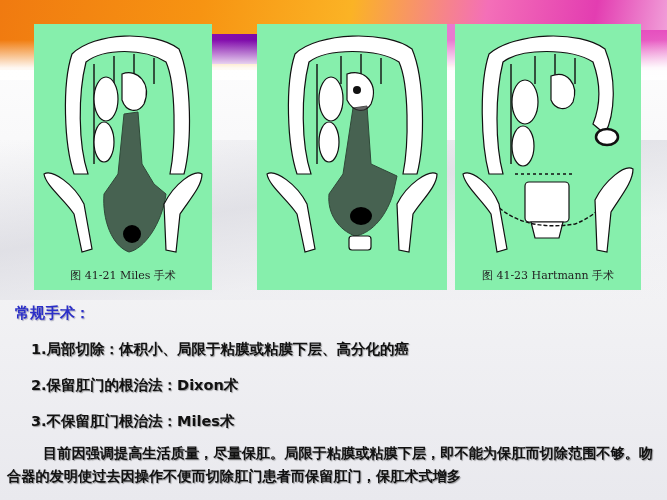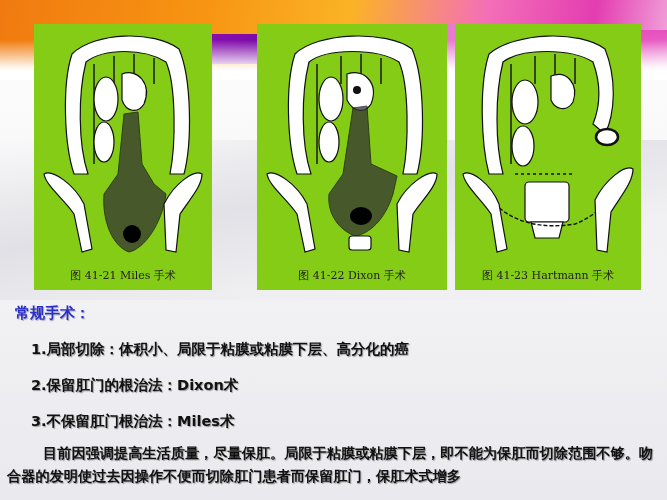--- a/index.html
+++ b/index.html
@@ -27,21 +27,21 @@
   }
   .right-pink {
     position: absolute; left: 640px; top: 30px; width: 27px; height: 50px;
     background: linear-gradient(180deg, #e64fbf, rgba(255,255,255,0));
   }
   .gray-sweep {
     position: absolute; left: 0; top: 140px; width: 667px; height: 160px;
     background: linear-gradient(170deg, rgba(255,255,255,0) 0%, rgba(200,200,210,0.45) 40%, rgba(230,230,235,0.3) 70%, rgba(255,255,255,0) 100%);
   }
   .figure {
-    position: absolute; background: #84cc16; top: 24px; height: 266px;
+    position: absolute; background: #86efac; top: 24px; height: 266px;
   }
   .fig-1 { left: 34px; width: 178px; }
   .fig-2 { left: 257px; width: 190px; }
   .fig-3 { left: 455px; width: 186px; }
   .fig-art { position: absolute; left: 0; top: 0; width: 100%; height: 238px; }
   .fig-caption {
     position: absolute; left: 0; width: 100%; top: 244px; text-align: center;
     font-family: "DejaVu Serif", "Liberation Serif", serif; font-size: 11px; color: #222;
   }
   .content {
@@ -96,21 +96,20 @@
     <ellipse class="lt" cx="74" cy="75" rx="12" ry="22"></ellipse>
     <ellipse class="lt" cx="72" cy="118" rx="10" ry="20"></ellipse>
     <path class="lt" d="M90,50 C108,44 122,60 114,80 C108,90 96,88 90,76 Z"></path>
     <circle cx="100" cy="66" r="4" fill="#111"></circle>
     <path class="dk" d="M96,84 L110,82 L114,140 L140,152 L136,170 C128,196 112,210 98,212 C82,206 70,190 72,170 L86,150 Z" opacity="0.75"></path>
     <ellipse cx="104" cy="192" rx="11" ry="9" fill="#000"></ellipse>
     <rect class="lt" x="92" y="212" width="22" height="14" rx="3"></rect>
     <path class="lt" d="M10,150 C18,145 40,160 50,180 L58,225 L48,228 L40,190 C30,175 12,162 10,150 Z"></path>
     <path class="lt" d="M180,150 C172,145 150,160 140,180 L142,226 L152,228 L156,190 C166,175 180,162 180,150 Z"></path>
   </svg>
-  <div class="fig-caption">图 41-22   Dixon 手术</div>
 </div>
 
 <div class="figure fig-3">
   <svg class="fig-art" viewBox="0 0 186 238">
     <path class="lt" d="M34,150 C26,120 24,60 34,30 C60,8 125,6 150,25 C162,55 160,90 150,110 L138,100 C146,80 146,60 138,38 C116,24 66,24 48,38 C40,70 40,120 48,150 Z"></path>
     <path class="ln" d="M56,40 L56,140 M80,32 L80,60 M100,30 L100,60 M120,34 L120,60"></path>
     <ellipse class="lt" cx="70" cy="78" rx="13" ry="22"></ellipse>
     <ellipse class="lt" cx="68" cy="122" rx="11" ry="20"></ellipse>
     <path class="lt" d="M96,52 C112,46 124,60 118,78 C112,88 100,86 96,76 Z"></path>
     <ellipse cx="152" cy="113" rx="11" ry="8" fill="#fff" stroke="#111" stroke-width="2.5"></ellipse>

